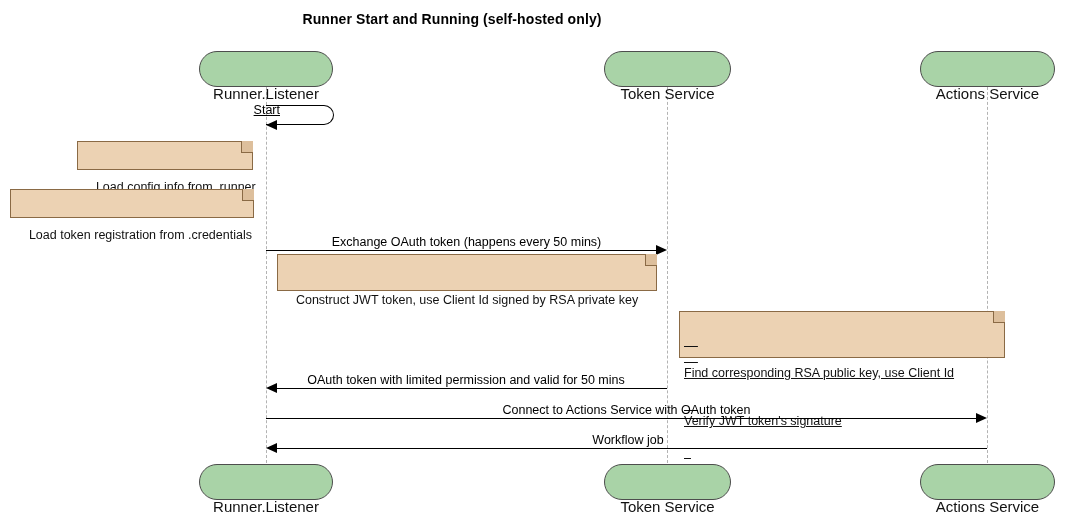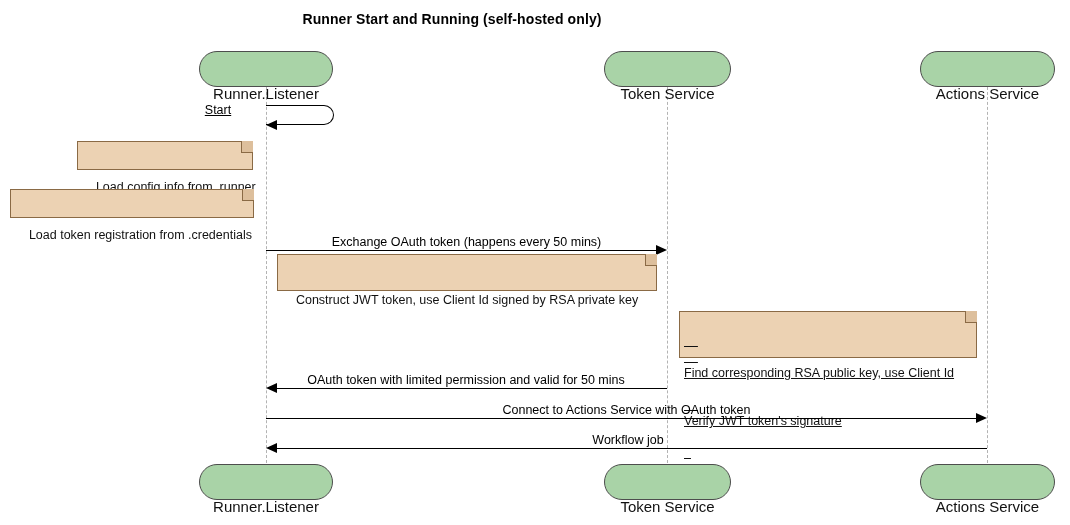--- a/index.html
+++ b/index.html
@@ -126,21 +126,21 @@
   <div class="participant" style="left:199px; top:51px; width:134px;">
     <span>Runner.Listener</span>
   </div>
   <div class="participant" style="left:604px; top:51px; width:127px;">
     <span>Token Service</span>
   </div>
   <div class="participant" style="left:920px; top:51px; width:135px;">
     <span>Actions Service</span>
   </div>
 
-  <div class="msg-label" style="left:190px; top:103px; width:56px; text-decoration:underline;">Start</div>
+  <div class="msg-label" style="left:224px; top:103px; width:56px; text-align:right;text-decoration:underline;">Start</div>
   <div class="self-loop" style="left:266px; top:105px; width:68px; height:20px;"></div>
   <div class="arrow-left" style="left:266px; top:120px;"></div>
 
   <div class="note" style="left:77px; top:141px; width:176px; height:29px;">
     <span class="fold"></span>
     <span>Load config info from .runner</span>
   </div>
 
   <div class="note" style="left:10px; top:189px; width:244px; height:29px;">
     <span class="fold"></span>
@@ -149,21 +149,21 @@
 
   <div class="msg-label" style="left:266px; top:235px; width:401px;">Exchange OAuth token (happens every 50 mins)</div>
   <div class="msg-line" style="left:266px; top:250px; width:392px;"></div>
   <div class="arrow-right" style="left:656px; top:245px;"></div>
 
   <div class="note" style="left:277px; top:254px; width:380px; height:37px;">
     <span class="fold"></span>
     <span>Construct JWT token, use Client Id signed by RSA private key</span>
   </div>
 
-  <div class="note" style="left:679px; top:311px; width:298px; height:47px;text-decoration:underline;">
+  <div class="note" style="left:679px; top:311px; width:326px; height:47px;text-decoration:underline;">
     <span class="fold"></span>
     <div>Find corresponding RSA public key, use Client Id</div>
     <div>Verify JWT token's signature</div>
   </div>
 
   <div class="msg-label" style="left:271px; top:373px; width:390px;text-align:center;">OAuth token with limited permission and valid for 50 mins</div>
   <div class="msg-line" style="left:275px; top:388px; width:392px;"></div>
   <div class="arrow-left" style="left:266px; top:383px;"></div>
 
   <div class="msg-label" style="left:266px; top:403px; width:721px;">Connect to Actions Service with OAuth token</div>

